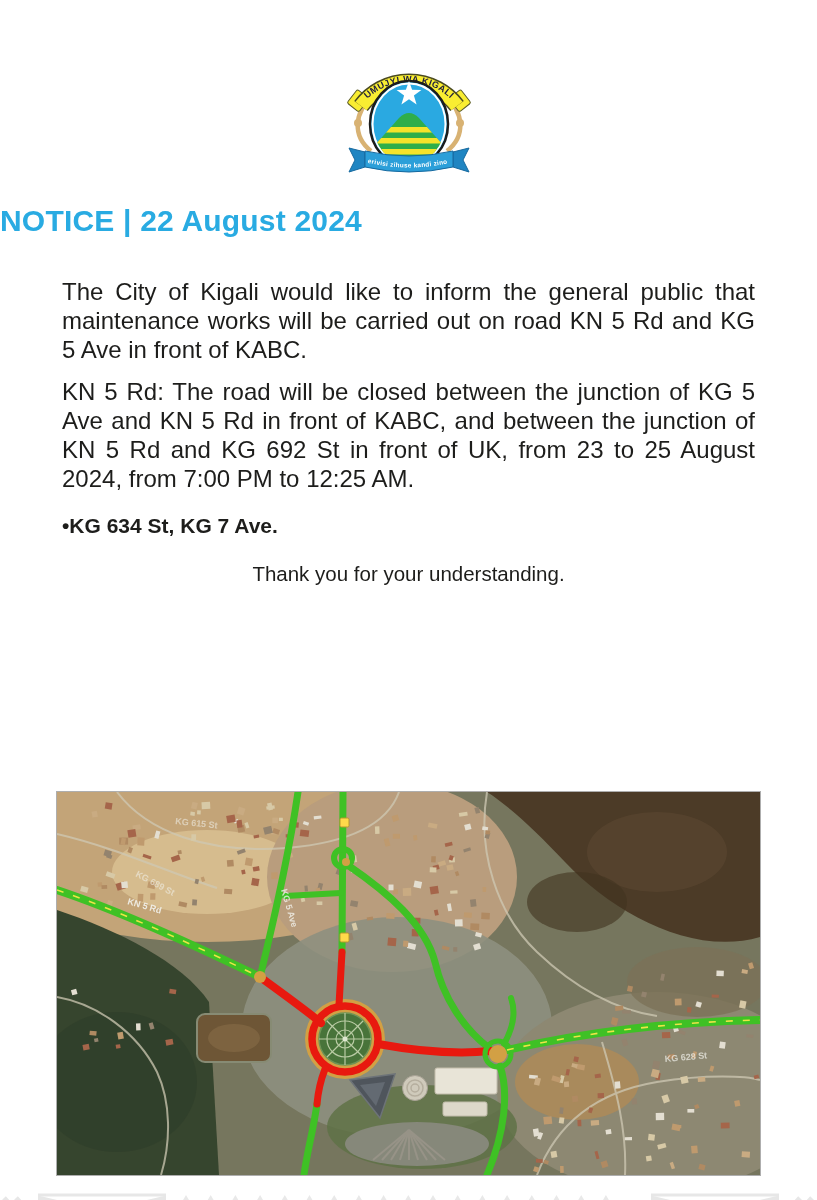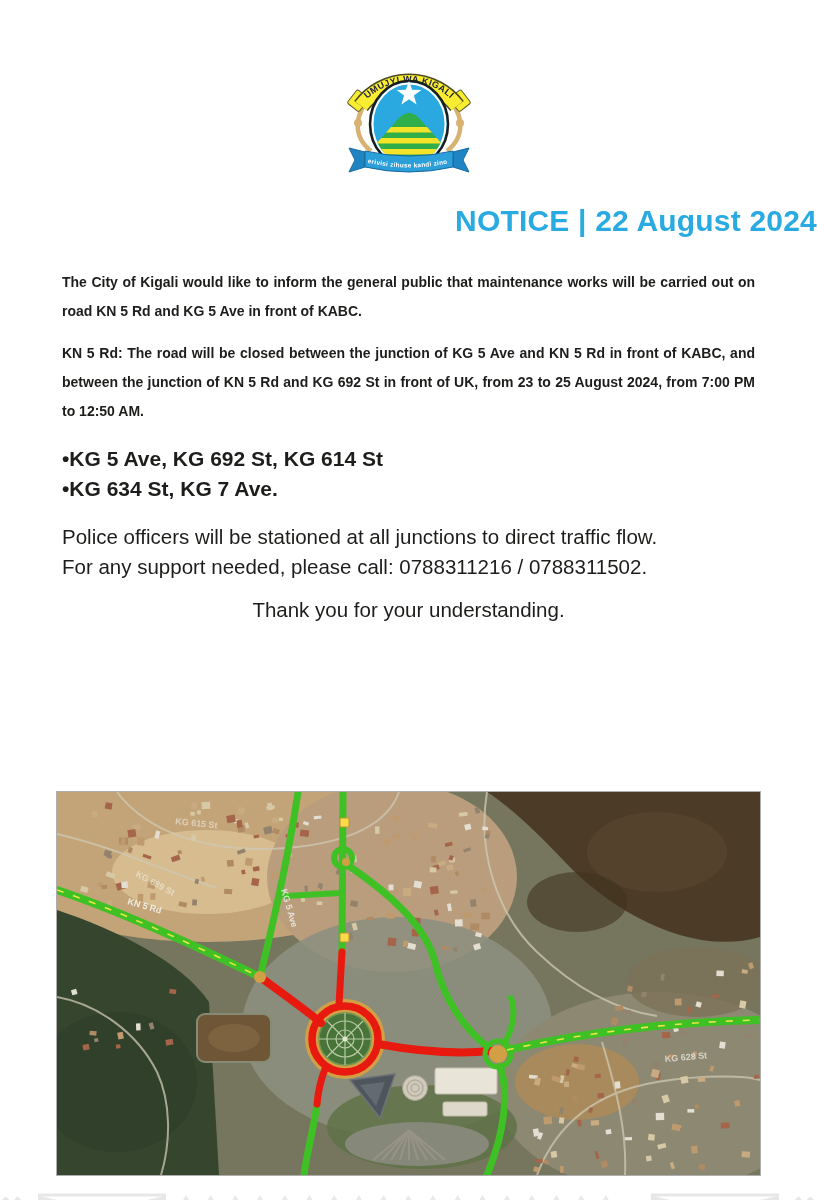--- a/index.html
+++ b/index.html
@@ -1,24 +1,24 @@
 <!DOCTYPE html>
 <html><head>
 <meta charset="utf-8">
 <style>
   html,body{margin:0;padding:0;}
   body{width:817px;height:1200px;background:#ffffff;overflow:hidden;
        font-family:"Liberation Sans","DejaVu Sans",sans-serif;color:#1d1d1b;}
   .page{position:relative;width:817px;height:1200px;background:#fff;}
 
   .logo-wrap{width:150px;margin:34px auto 0 auto;}
-  h1.title{margin:26px 0 0 0;text-align:right;font-size:30px;font-weight:bold;
+  h1.title{margin:26px 0 0 0;text-align:left;font-size:30px;font-weight:bold;
            color:#29abe2;letter-spacing:.2px;}
   .text-col{padding:30px 62px 0 62px;}
-  .para{font-size:14px;line-height:29px;text-align:justify;margin:0 0 13px 0;font-weight:bold;}
+  .para{font-size:24px;line-height:29px;text-align:justify;margin:9px 0 13px 0;}
   .para.last-short{text-align:left;}
   .bullets{margin:18px 0 18px 0;}
   .bullet-line{font-size:21px;line-height:30px;font-weight:bold;text-align:left;}
   .support .line{font-size:20.5px;line-height:30px;text-align:left;}
   .closing{font-size:20.5px;line-height:29px;margin-top:13px;text-align:center;}
 
   .map-frame{position:absolute;left:56px;top:757px;width:705px;height:385px;
              border:1px solid #aeaeae;box-sizing:border-box;background:#76765e;}
   .map-frame svg{display:block;}
 
@@ -82,31 +82,26 @@
           <textPath href="#arcBottom" startOffset="50%" text-anchor="middle">Serivisi zihuse kandi zinoze</textPath>
         </text>
       </g>
     </svg>
   </div>
 
   <h1 class="title">NOTICE | 22 August 2024</h1>
 
   <div class="text-col">
     <p class="para">The City of Kigali would like to inform the general public that maintenance works will be carried out on road KN 5 Rd and KG 5 Ave in front of KABC.</p>
-    <p class="para">KN 5 Rd: The road will be closed between the junction of KG 5 Ave and KN 5 Rd in front of KABC, and between the junction of KN 5 Rd and KG 692 St in front of UK, from 23 to 25 August 2024, from 7:00 PM to 12:50 AM.</p>
+    <p class="para">KN 5 Rd: The road will be closed between the junction of KG 5 Ave and KN 5 Rd in front of KABC, and between the junction of KN 5 Rd and KG 692 St in front of UK, from 23 to 25 August 2024, from 7:00 PM to 12:25 AM.</p>
 
     <div class="bullets">
-      <div class="bullet-line">•KG 5 Ave, KG 692 St, KG 614 St</div>
       <div class="bullet-line">•KG 634 St, KG 7 Ave.</div>
     </div>
 
-    <div class="support">
-      <div class="line">Police officers will be stationed at all junctions to direct traffic flow.</div>
-      <div class="line">For any support needed, please call: 0788311216 / 0788311502.</div>
-    </div>
 
     <p class="closing">Thank you for your understanding.</p>
   </div>
 
   <div class="map-frame">
     <svg id="mapsvg" width="703" height="383" viewBox="0 0 703 383">
 
       <rect x="0" y="0" width="703" height="383" fill="#76765e"></rect>
       <ellipse cx="150" cy="55" rx="230" ry="95" fill="#c3a478"></ellipse>
       <ellipse cx="150" cy="80" rx="95" ry="42" fill="#d6bc8e"></ellipse>

